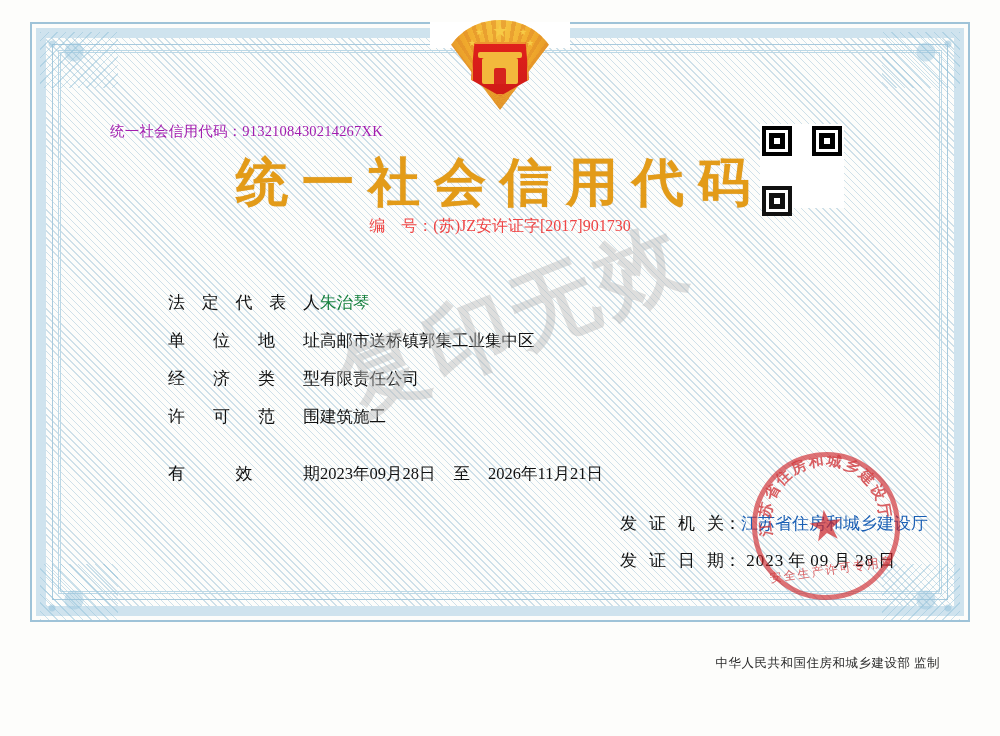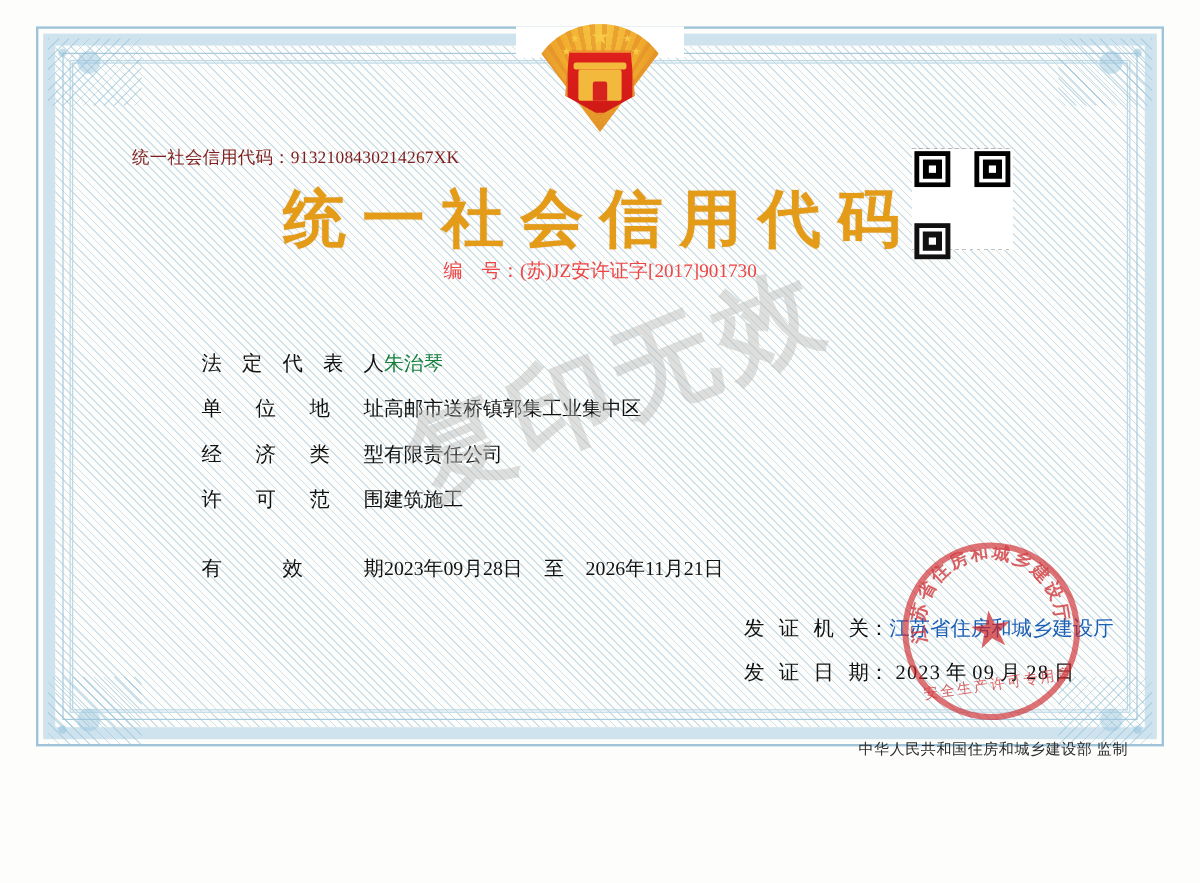--- a/index.html
+++ b/index.html
@@ -165,21 +165,21 @@
   .emblem .s3 { left: 26px; top: 33px; font-size: 9px; }
   .emblem .s4 { left: 77px; top: 22px; font-size: 9px; }
   .emblem .s5 { left: 84px; top: 33px; font-size: 9px; }
 
   
   .credit-code {
     position: absolute;
     left: 110px;
     top: 122px;
     font-size: 14.5px;
-    color: #7f1d1d;
+    color: #a21caf;
     letter-spacing: 0.2px;
     white-space: nowrap;
   }
 
   .main-title {
     position: absolute;
     left: 0;
     top: 148px;
     width: 1000px;
     text-align: center;
@@ -343,21 +343,21 @@
     width: 138px;
     text-align: center;
     font-size: 12px;
     color: rgba(205,35,40,0.8);
     letter-spacing: 2px;
   }
 
   .footer-note {
     position: absolute;
     right: 60px;
-    top: 616px;
+    top: 655px;
     font-size: 12.5px;
     color: #2b2b2b;
     letter-spacing: 0.5px;
     white-space: nowrap;
   }
 </style>
 </head>
 <body>
 
 <div id="certificate">

